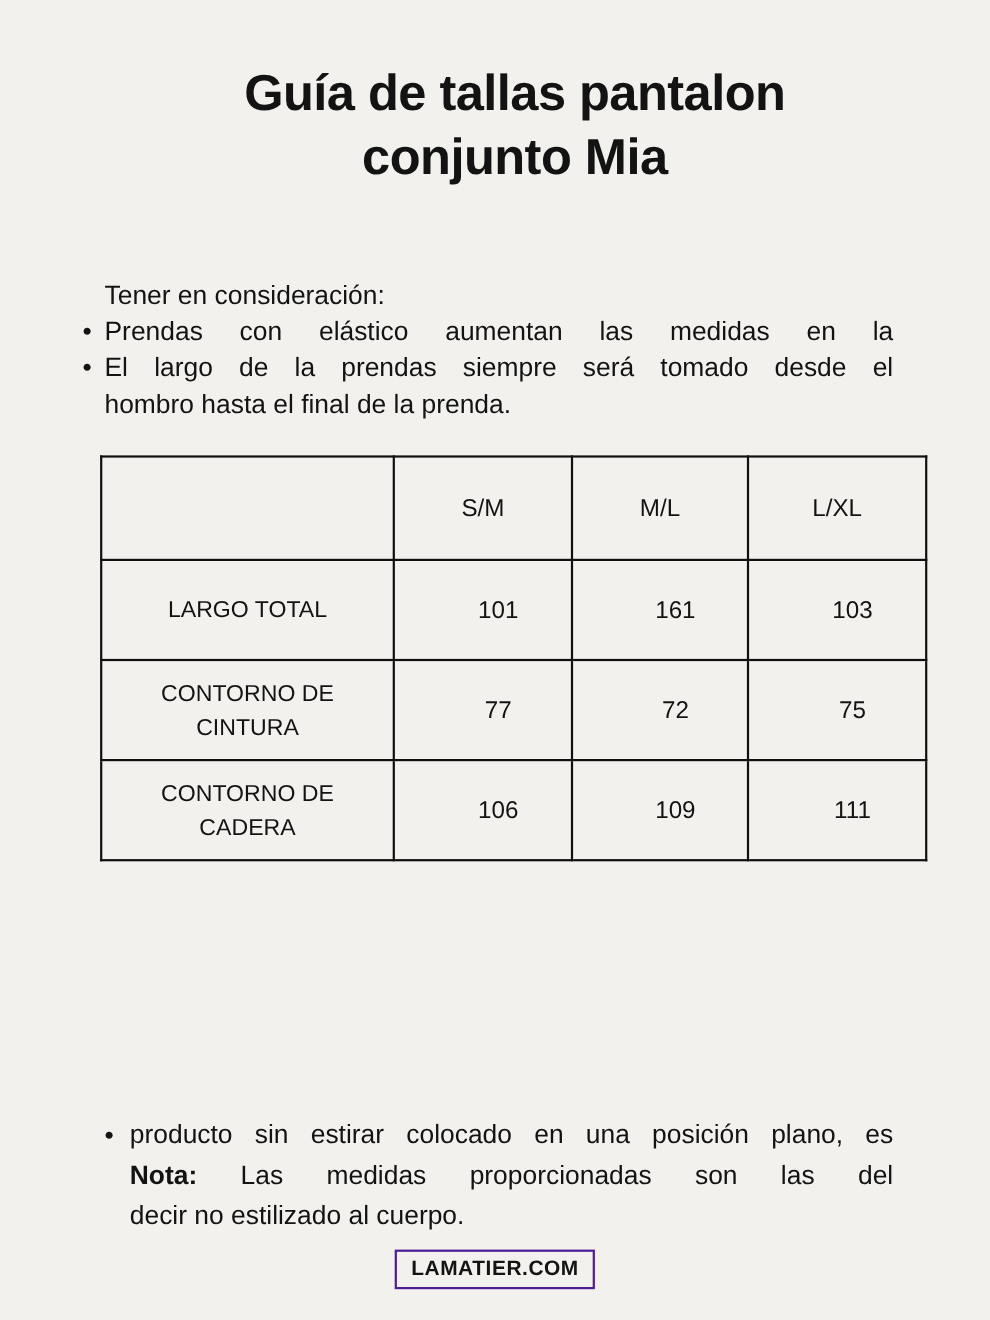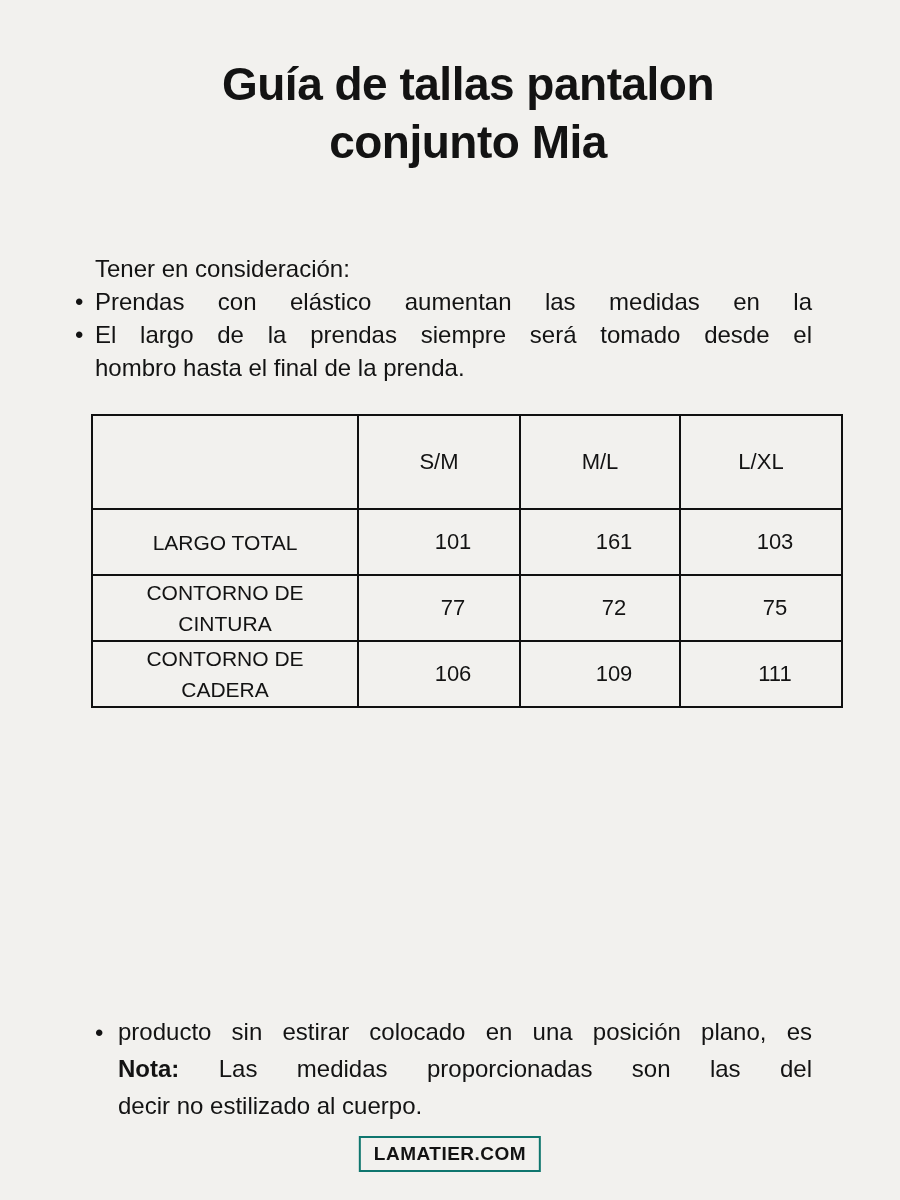--- a/index.html
+++ b/index.html
@@ -54,21 +54,21 @@
     table-layout: fixed;
   }
   .size-table th, .size-table td {
     border: 2.5px solid #101010;
     text-align: center;
     vertical-align: middle;
     font-weight: 400;
     padding: 0;
   }
   .size-table tr.head { height: 94px; padding-left: 41px; }
-  .size-table tr.data { height: 66px; }
+  .size-table tr.data { height: 91px; }
   .size-table th { font-size: 22px; }
   .size-table td.val { font-size: 22px; padding-left: 28px; }
   .size-table td.row-label { font-size: 21px; }
   .size-table td.row-label .wrap {
     display: inline-block;
     max-width: 190px;
     line-height: 31px;
   }
   .col-label { width: 266px; }
   .col-sm { width: 162px; }
@@ -86,21 +86,21 @@
     line-height: 37px;
   }
   .note .dot { left: 0; top: 1px; }
   .note .label { font-weight: 700; }
 
   
   .brand-box {
     position: absolute;
     top: 1136px; left: 50%;
     transform: translateX(-50%);
-    border: 2px solid #0f766e;
+    border: 2px solid #4c1d95;
     padding: 4px 13px;
     font-size: 19px;
     line-height: 24px;
     font-weight: 700;
     letter-spacing: 0.5px;
     white-space: nowrap;
   }
 </style>
 </head>
 <body>

